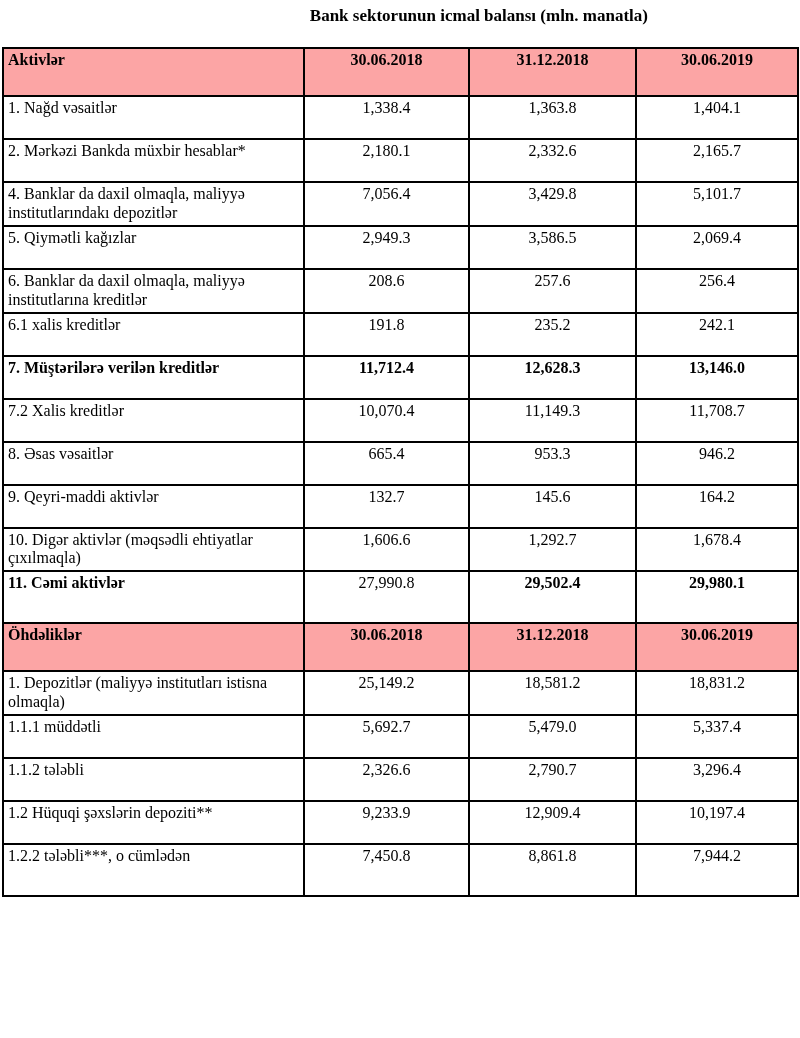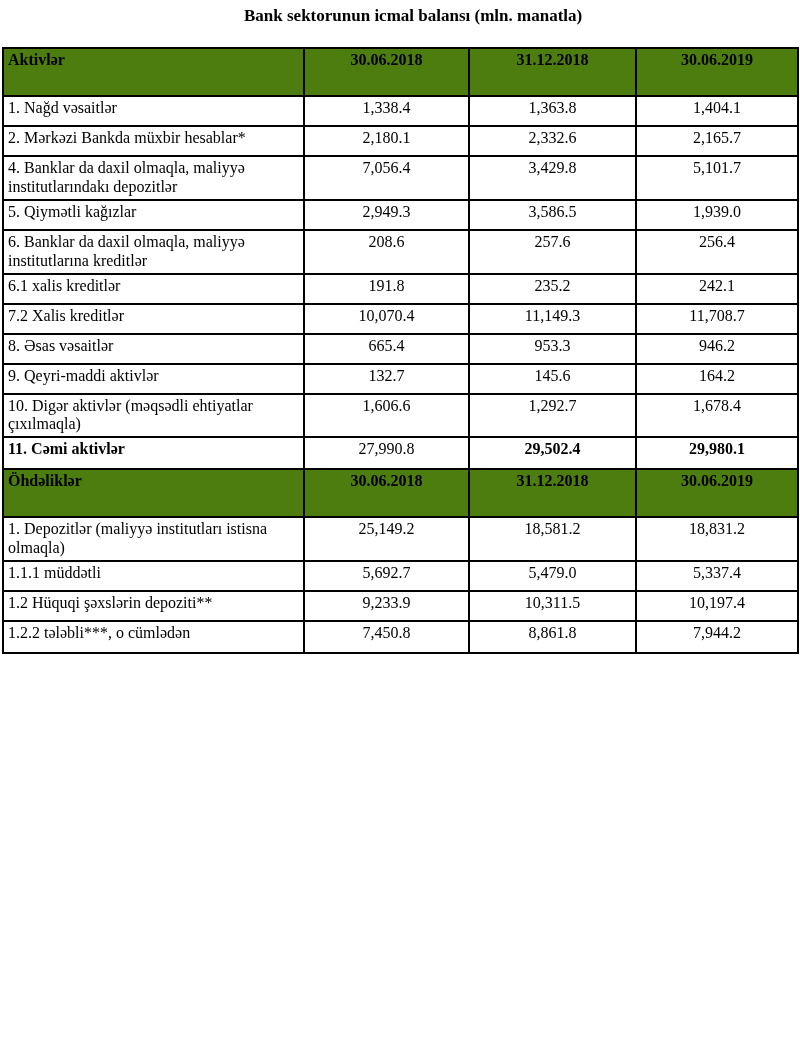--- a/index.html
+++ b/index.html
@@ -2,40 +2,40 @@
 <html><head>
 <meta charset="utf-8">
 <style>
   html,body{margin:0;padding:0;}
   body{
     width:800px;height:1038px;position:relative;background:#ffffff;color:#000;
     font-family:"Liberation Serif","DejaVu Serif",serif;overflow:hidden;
   }
   .title{
     position:absolute;top:6px;left:0;width:648px;box-sizing:border-box;
-    padding-left:244px;text-align:left;font-weight:bold;font-size:17px;
+    padding-left:244px;text-align:right;font-weight:bold;font-size:17px;
     white-space:nowrap;
   }
   table.balance{
     position:absolute;top:47px;left:2px;width:795px;
     border-collapse:collapse;table-layout:fixed;
   }
   th,td{
     border:2px solid #000;vertical-align:top;padding:2px 4px;box-sizing:border-box;
     font-size:16px;line-height:1.18;overflow:hidden;
   }
   th{
-    background:#4d7c0f;font-weight:bold;text-align:center;
+    background:#fca5a5;font-weight:bold;text-align:center;
   }
   th.label-col{text-align:left;}
   td.label-col{text-align:left;}
   td.val{text-align:center;}
-  tr{height:30px;}
+  tr{height:43px;}
   tr.header-row{height:48px;}
-  tbody tr:last-child{height:32px;}
+  tbody tr:last-child{height:52px;}
   .b{font-weight:bold;}
 </style>
 </head>
 <body>
 
 <div class="page">
   <div class="title">Bank sektorunun icmal balansı  (mln. manatla)</div>
   <table class="balance">
     <colgroup>
       <col style="width:301px">
@@ -65,33 +65,39 @@
         <tr>
           <td class="label-col">4. Banklar da daxil olmaqla, maliyyə institutlarındakı depozitlər</td>
           <td class="val">7,056.4</td>
           <td class="val">3,429.8</td>
           <td class="val">5,101.7</td>
         </tr>
         <tr>
           <td class="label-col">5. Qiymətli kağızlar</td>
           <td class="val">2,949.3</td>
           <td class="val">3,586.5</td>
-          <td class="val">1,939.0</td>
+          <td class="val">2,069.4</td>
         </tr>
         <tr>
           <td class="label-col">6. Banklar da daxil olmaqla, maliyyə institutlarına kreditlər</td>
           <td class="val">208.6</td>
           <td class="val">257.6</td>
           <td class="val">256.4</td>
         </tr>
         <tr>
           <td class="label-col">6.1 xalis kreditlər</td>
           <td class="val">191.8</td>
           <td class="val">235.2</td>
           <td class="val">242.1</td>
+        </tr>
+        <tr>
+          <td class="label-col b">7. Müştərilərə verilən kreditlər</td>
+          <td class="val b">11,712.4</td>
+          <td class="val b">12,628.3</td>
+          <td class="val b">13,146.0</td>
         </tr>
         <tr>
           <td class="label-col">7.2 Xalis kreditlər</td>
           <td class="val">10,070.4</td>
           <td class="val">11,149.3</td>
           <td class="val">11,708.7</td>
         </tr>
         <tr>
           <td class="label-col">8. Əsas vəsaitlər</td>
           <td class="val">665.4</td>
@@ -130,23 +136,29 @@
           <td class="val">18,581.2</td>
           <td class="val">18,831.2</td>
         </tr>
         <tr>
           <td class="label-col">1.1.1 müddətli</td>
           <td class="val">5,692.7</td>
           <td class="val">5,479.0</td>
           <td class="val">5,337.4</td>
         </tr>
         <tr>
+          <td class="label-col">1.1.2 tələbli</td>
+          <td class="val">2,326.6</td>
+          <td class="val">2,790.7</td>
+          <td class="val">3,296.4</td>
+        </tr>
+        <tr>
           <td class="label-col">1.2 Hüquqi şəxslərin depoziti**</td>
           <td class="val">9,233.9</td>
-          <td class="val">10,311.5</td>
+          <td class="val">12,909.4</td>
           <td class="val">10,197.4</td>
         </tr>
         <tr>
           <td class="label-col">1.2.2 tələbli***, o cümlədən</td>
           <td class="val">7,450.8</td>
           <td class="val">8,861.8</td>
           <td class="val">7,944.2</td>
         </tr>
       </tbody>
     </table>

